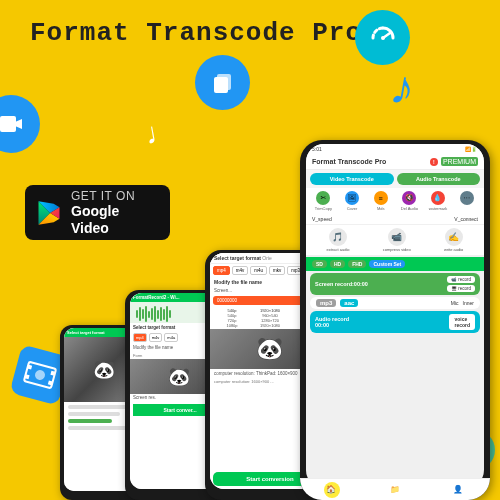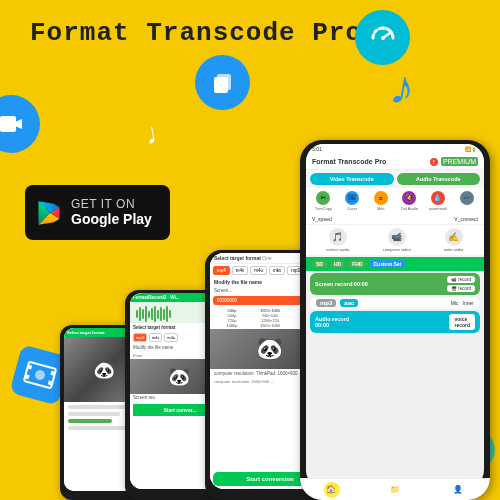--- a/index.html
+++ b/index.html
@@ -587,21 +587,21 @@
         <stop offset="100%" stop-color="#E91E63"></stop>
       </linearGradient>
     </defs>
     <polygon points="6,4 6,44 26,24" fill="url(#g2)"></polygon>
     <polygon points="26,24 42,14 32,8 6,4" fill="url(#g1)"></polygon>
     <polygon points="26,24 6,44 32,40 42,34" fill="url(#g3)"></polygon>
     <polygon points="26,24 42,14 42,34" fill="url(#g4)"></polygon>
   </svg>
   <div class="gp-text-block">
     <span class="gp-get-it">GET IT ON</span>
-    <span class="gp-name">Google Play</span>
+    <span class="gp-name">Google Video</span>
   </div>
 </div>
 
 <div class="film-strip">
   <svg width="32" height="32" viewBox="0 0 32 32">
     <rect x="2" y="6" width="28" height="20" rx="2" fill="none" stroke="white" stroke-width="2"></rect>
     <rect x="2" y="9" width="4" height="4" fill="white"></rect>
     <rect x="2" y="19" width="4" height="4" fill="white"></rect>
     <rect x="26" y="9" width="4" height="4" fill="white"></rect>
     <rect x="26" y="19" width="4" height="4" fill="white"></rect>

